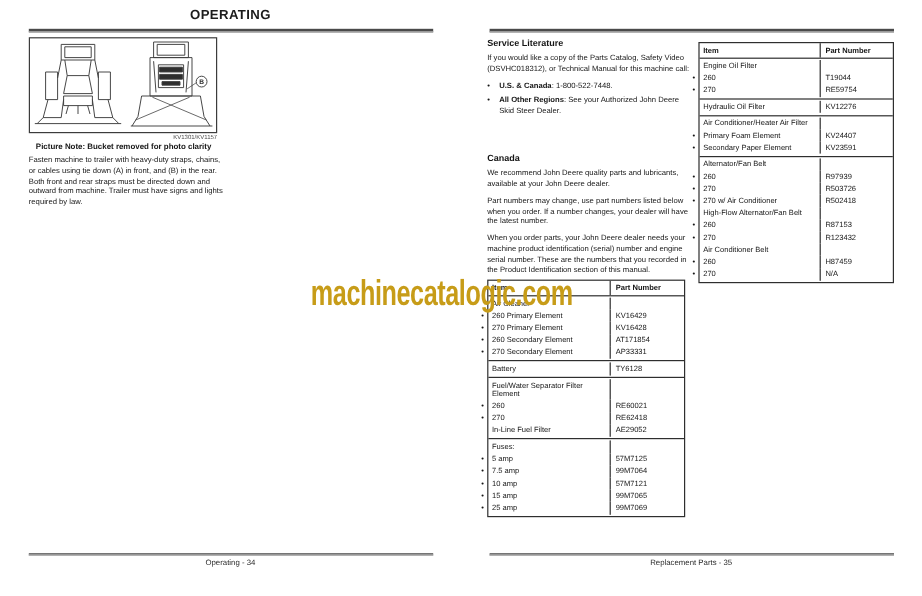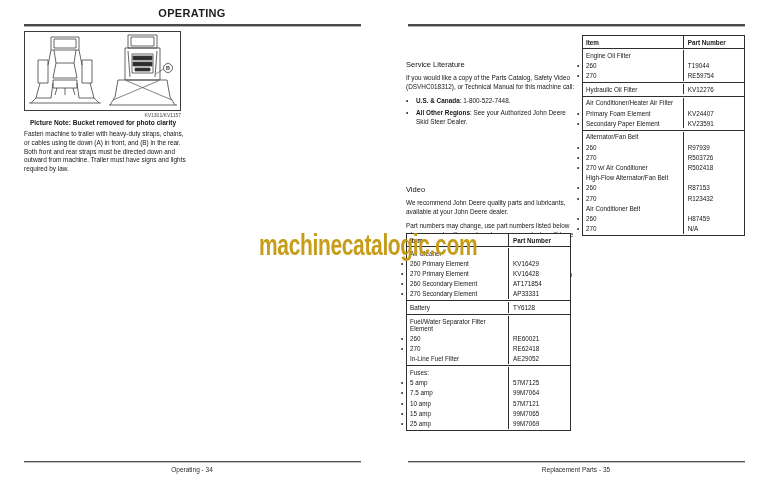--- a/index.html
+++ b/index.html
@@ -25,21 +25,21 @@
                 border:1px solid #3c3c3c; background:#fff; }
   .figure-code { position:absolute; left:24px; top:112px; width:157px; text-align:right;
                  font-size:5px; color:#4a4a4a; }
   .picture-note { position:absolute; left:14px; top:119px; width:178px; text-align:center;
                   font-size:6.6px; font-weight:bold; }
   .left-body { position:absolute; left:24px; top:130px; width:166px;
                font-size:6.4px; line-height:1.38; }
 
   
   .col-text { position:absolute; left:22px; top:31px; width:174px; }
-  .sec-head { font-size:7.5px; font-weight:normal; margin-bottom:5px;margin-top:29px; }
+  .sec-head { font-size:7.5px; font-weight:bold; margin-bottom:5px; }
   .para { font-size:6.4px; line-height:1.38; margin-bottom:5px; }
   .bullet-line { font-size:6.4px; line-height:1.38; margin-bottom:4px; padding-left:10px; text-indent:-10px; }
   .bullet-line .bdot { display:inline-block; width:10px; text-indent:0; }
   .gap-lg { height:16px; } .gap-md { height:9px; }
 
   
   .ptable { border:1px solid #2e2e2e; font-size:6.3px; background:#fff; }
   .pt-left  { position:absolute; left:22px;  top:233px; width:165px; }
   .pt-right { position:absolute; left:198px; top:35px;  width:163px; }
   .prow { display:grid; grid-template-columns:62% 38%; }
@@ -119,21 +119,21 @@
     <div class="head-rule"></div>
 
     <div class="col-text">
       <div class="sec-head">Service Literature</div>
       <div class="para">If you would like a copy of the Parts Catalog, Safety Video (DSVHC018312), or Technical Manual for this machine call:</div>
       <div class="bullet-line"><span class="bdot">•</span><b>U.S. &amp; Canada</b><span>: 1-800-522-7448.</span></div>
       <div class="bullet-line"><span class="bdot">•</span><b>All Other Regions</b><span>: See your Authorized John Deere Skid Steer Dealer.</span></div>
 
       <div class="gap-lg"></div>
       <div class="gap-md"></div>
-      <div class="sec-head">Video</div>
+      <div class="sec-head">Canada</div>
       <div class="para">We recommend John Deere quality parts and lubricants, available at your John Deere dealer.</div>
       <div class="para">Part numbers may change, use part numbers listed below when you order. If a number changes, your dealer will have the latest number.</div>
       <div class="para">When you order parts, your John Deere dealer needs your machine product identification (serial) number and engine serial number. These are the numbers that you recorded in the Product Identification section of this manual.</div>
 
       <div class="gap-lg"></div>
       <div class="gap-md"></div>
       <div class="sec-head">Part Numbers</div>
     </div>
 
     <div id="left-table" class="ptable pt-left">

